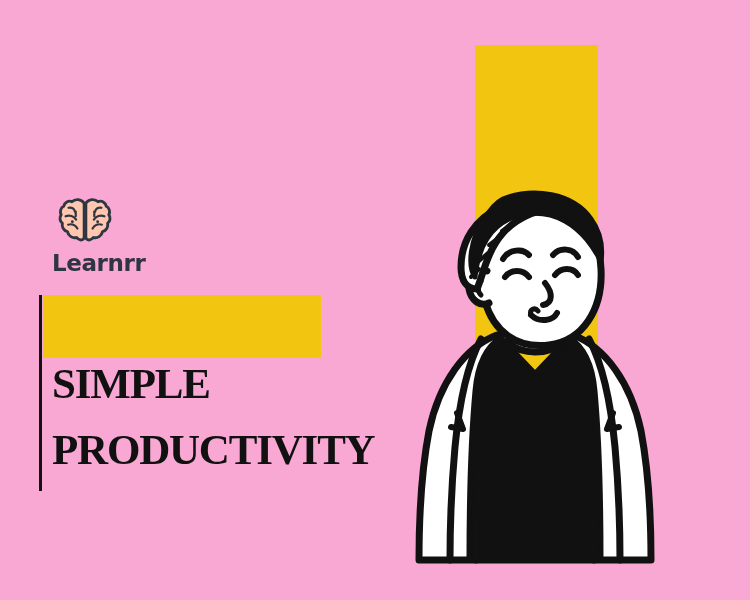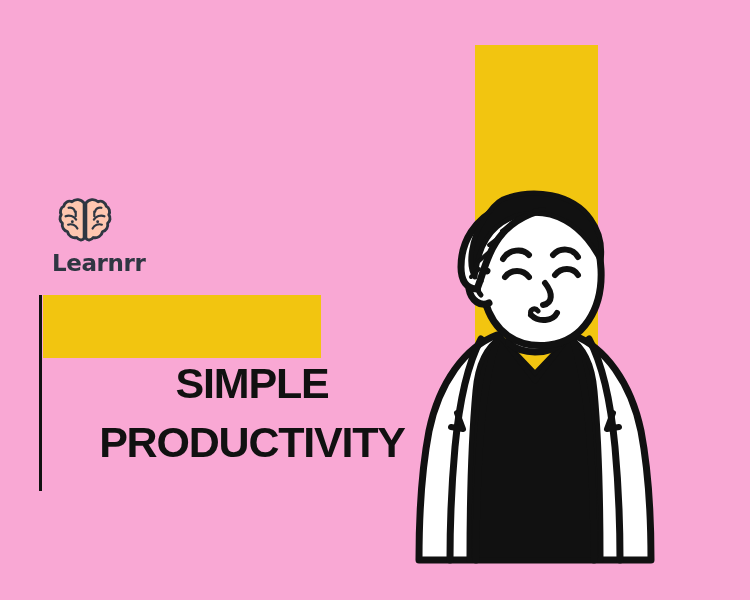--- a/index.html
+++ b/index.html
@@ -77,30 +77,29 @@
 
   
   .headline {
     position: absolute;
     left: 52px;
     top: 361px;
     width: 400px;
   }
   .headline-line {
     display: block;
-    font-family: Liberation Sans, sans-serif;
+    font-family: Liberation Serif, serif;
     font-weight: bold;
     color: #111111;
     line-height: 1.06;
     letter-spacing: -1.2px;
     white-space: nowrap;
-    text-align: center;
   }
   .headline-line.l1 { font-size: 43px; }
-  .headline-line.l2 { font-size: 43px; margin-top: 13px; }
+  .headline-line.l2 { font-size: 43px; margin-top: 20px; }
 
   
   .illustration {
     position: absolute;
     left: 405px;
     top: 185px;
     width: 260px;
     height: 385px;
   }
   .illustration svg { display: block; width: 100%; height: 100%; }

